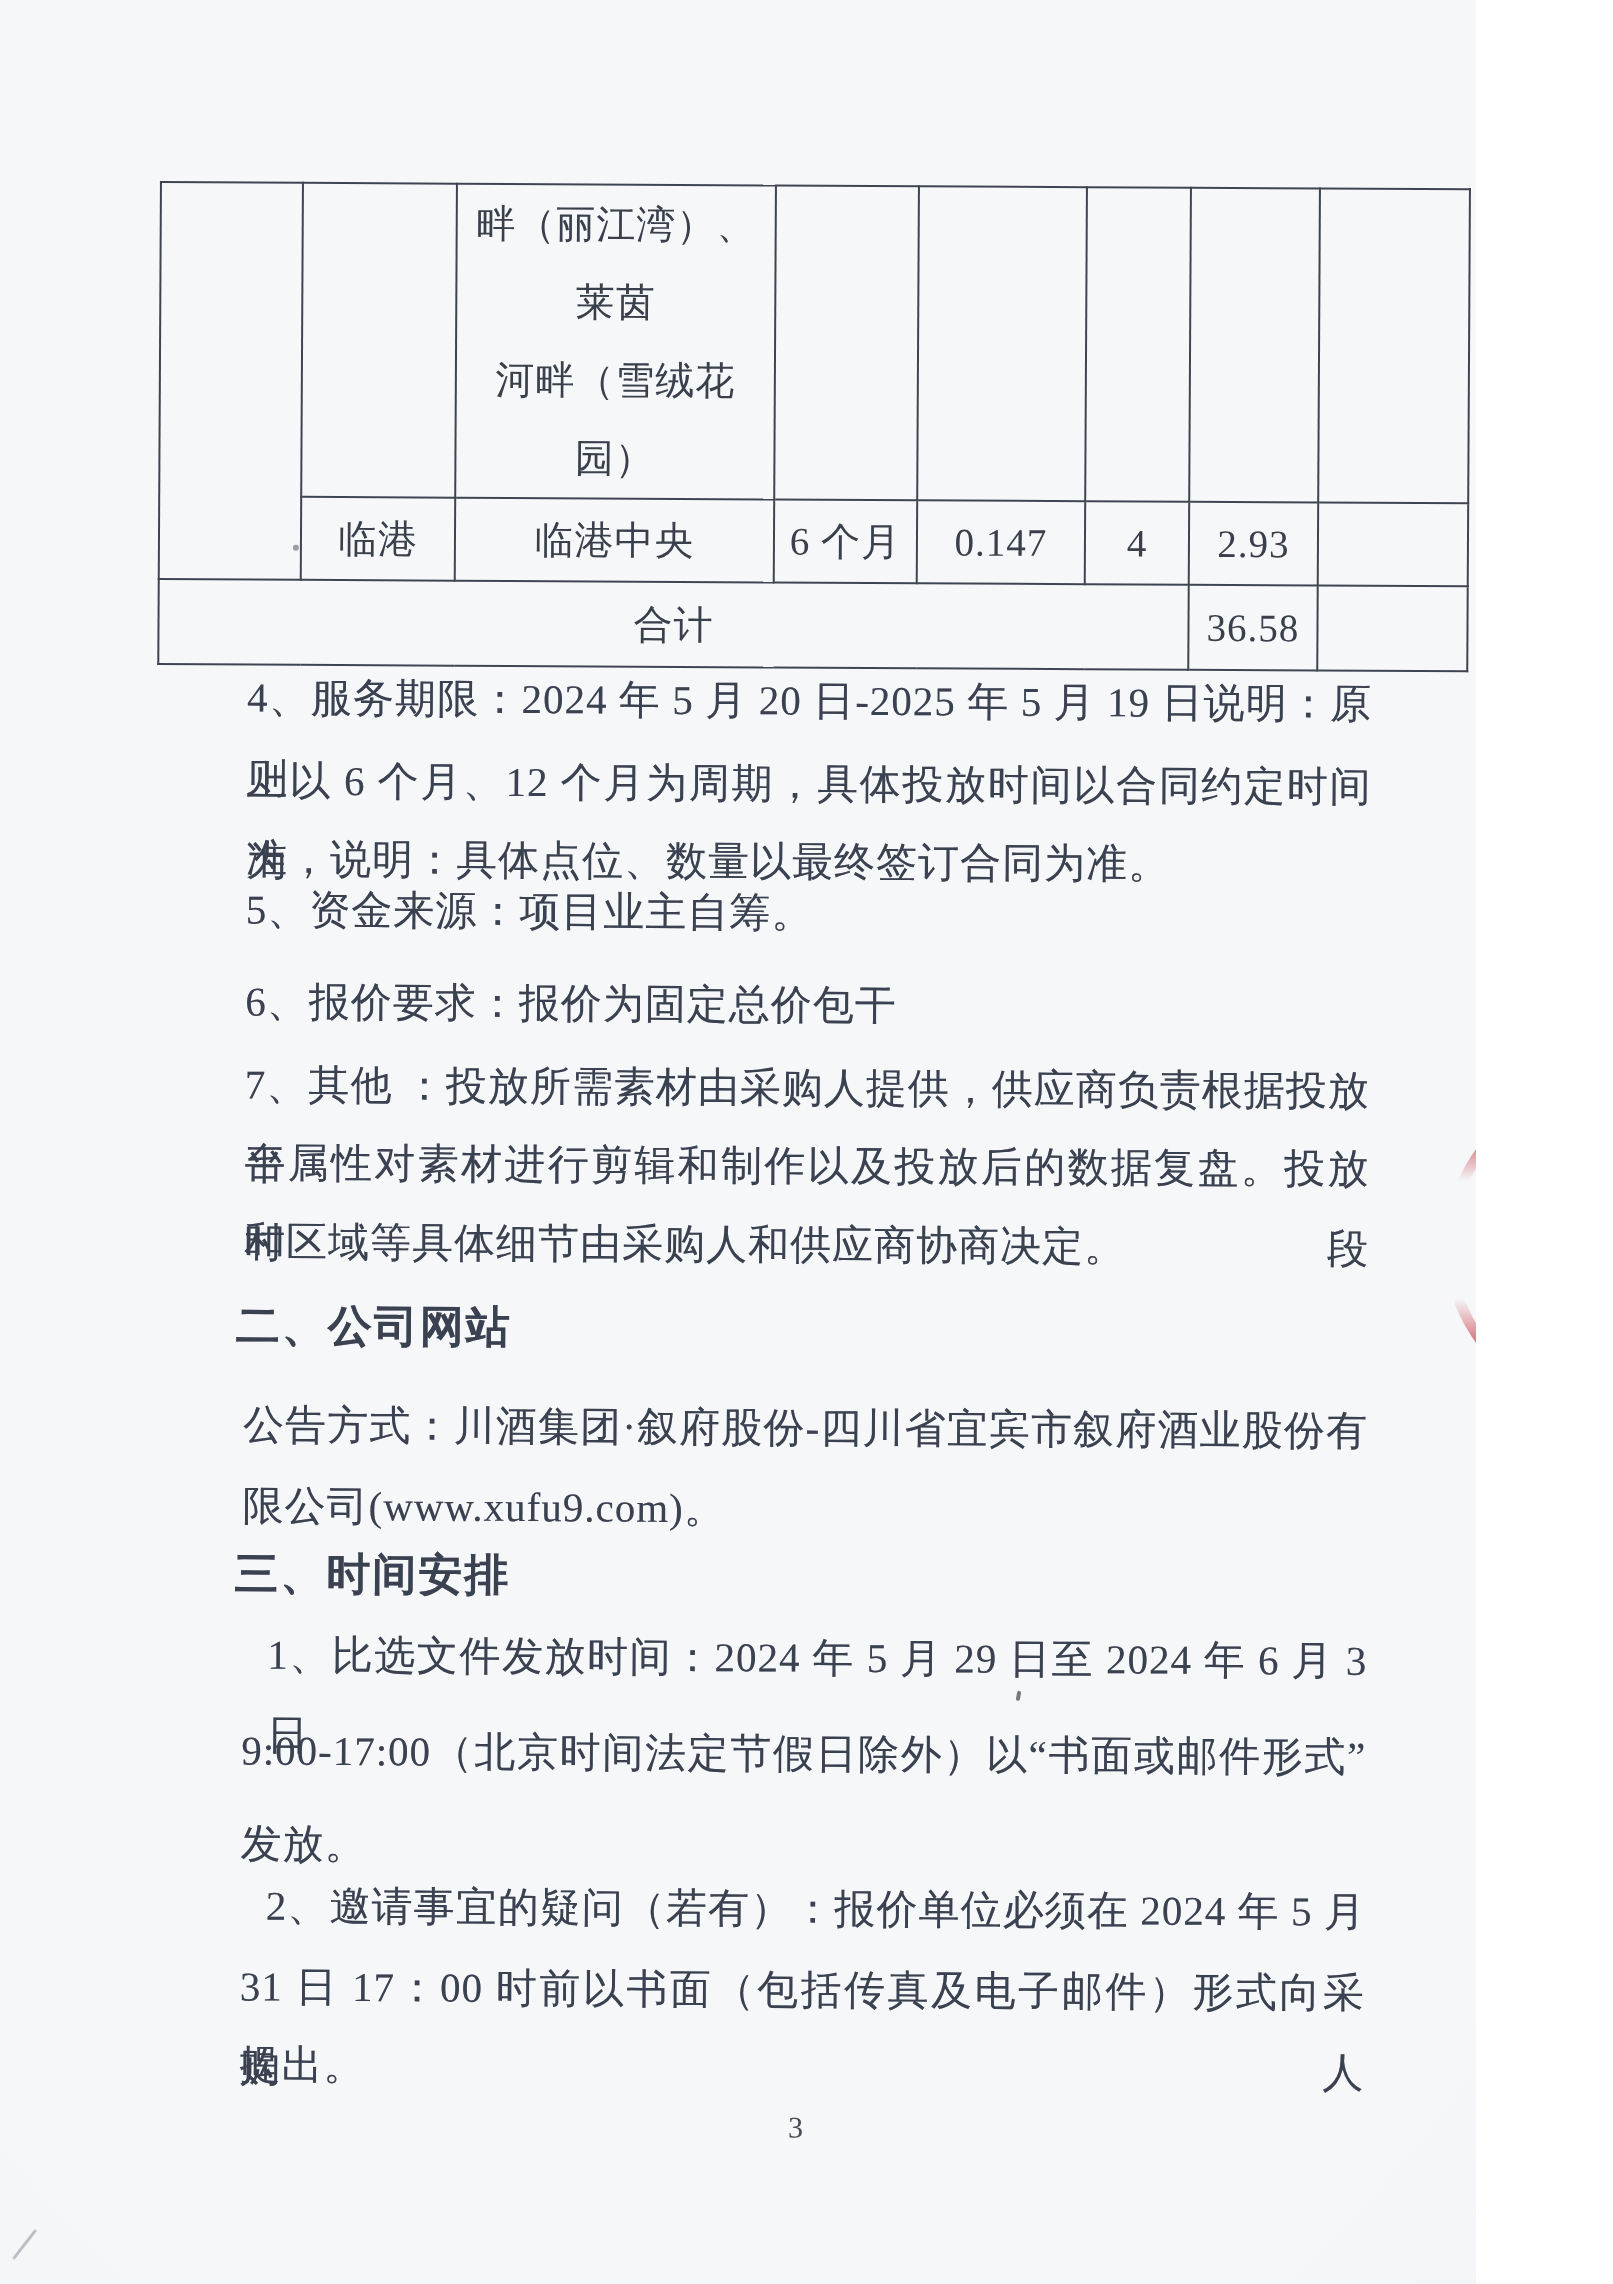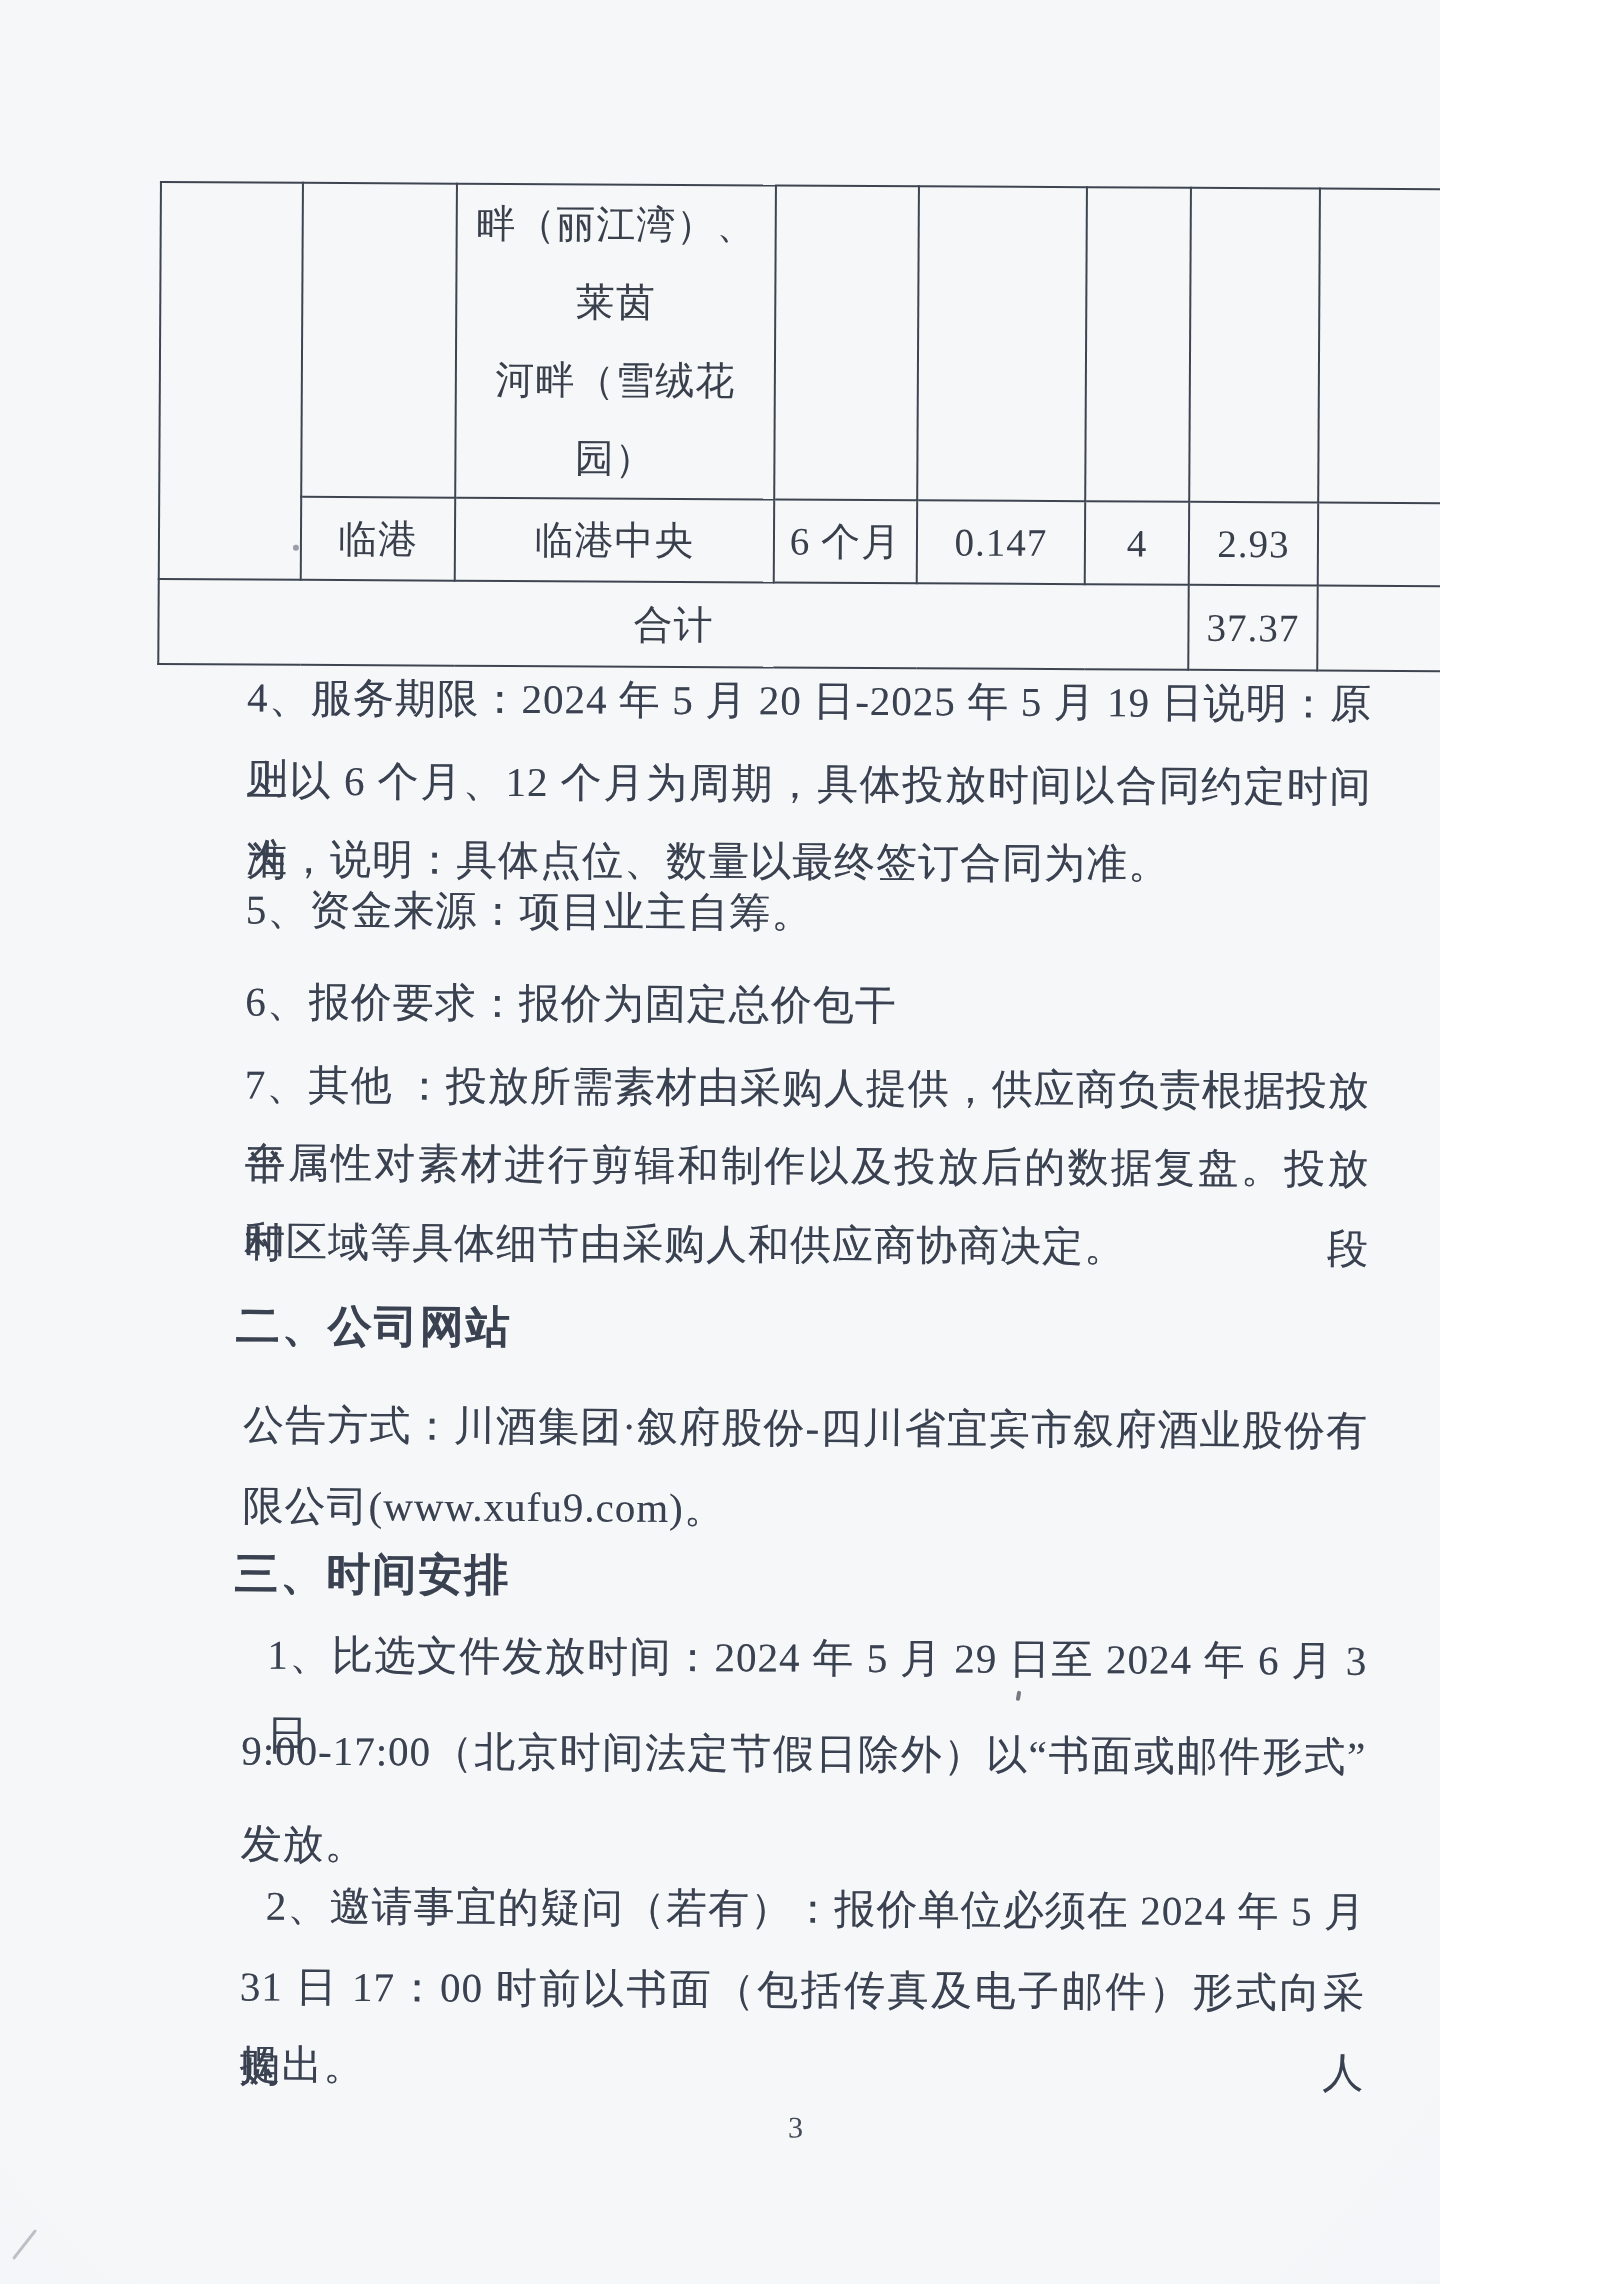--- a/index.html
+++ b/index.html
@@ -4,20 +4,21 @@
 <title>Scanned Document Page 3</title>
 <style>
   html,body{margin:0;padding:0;}
   .page{
     position:relative;
     width:1440px;height:2285px;
     overflow:hidden;
     background:radial-gradient(130% 120% at 48% 42%, #f6f7f9 55%, #eef0f3 85%, #e8eaee 100%);
     font-family:"Liberation Serif","DejaVu Serif",serif;
     color:#3a4150;
+    padding-left:36px;
   }
   .sheet{
     position:absolute;left:0;top:0;width:1613px;height:2285px;
     transform:rotate(0.32deg);
     transform-origin:157px 176px;
   }
   
   table.doc{
     position:absolute;left:160px;top:181px;
     border-collapse:collapse;table-layout:fixed;
@@ -132,21 +133,21 @@
         <td>临港</td>
         <td>临港中央</td>
         <td>6 个月</td>
         <td>0.147</td>
         <td>4</td>
         <td>2.93</td>
         <td></td>
       </tr>
       <tr style="height:85px">
         <td colspan="6">合计</td>
-        <td>37.37</td>
+        <td>36.58</td>
         <td></td>
       </tr>
     </tbody>
       </table>
 
     <div class="line j" style="top:657px">4、服务期限：2024 年 5 月 20 日-2025 年 5 月 19 日说明：原则</div>
     <div class="line j" style="top:740px">上以 6 个月、12 个月为周期，具体投放时间以合同约定时间为</div>
     <div class="line" style="top:818px">准，说明：具体点位、数量以最终签订合同为准。</div>
     <div class="line" style="top:869px">5、资金来源：项目业主自筹。</div>
     <div class="line" style="top:961px">6、报价要求：报价为固定总价包干</div>

